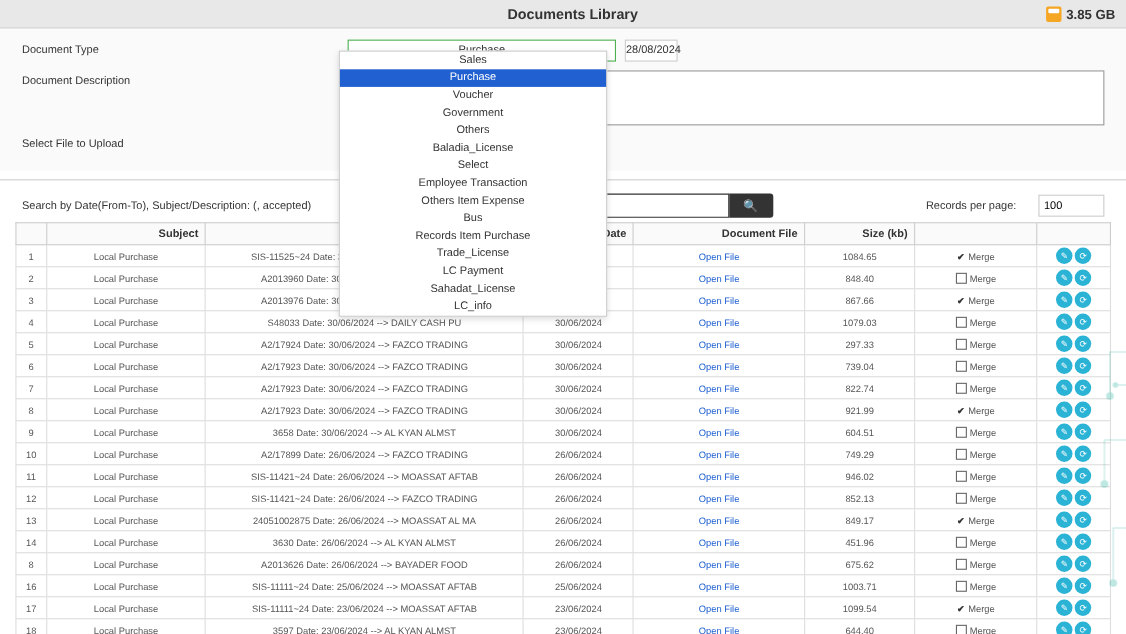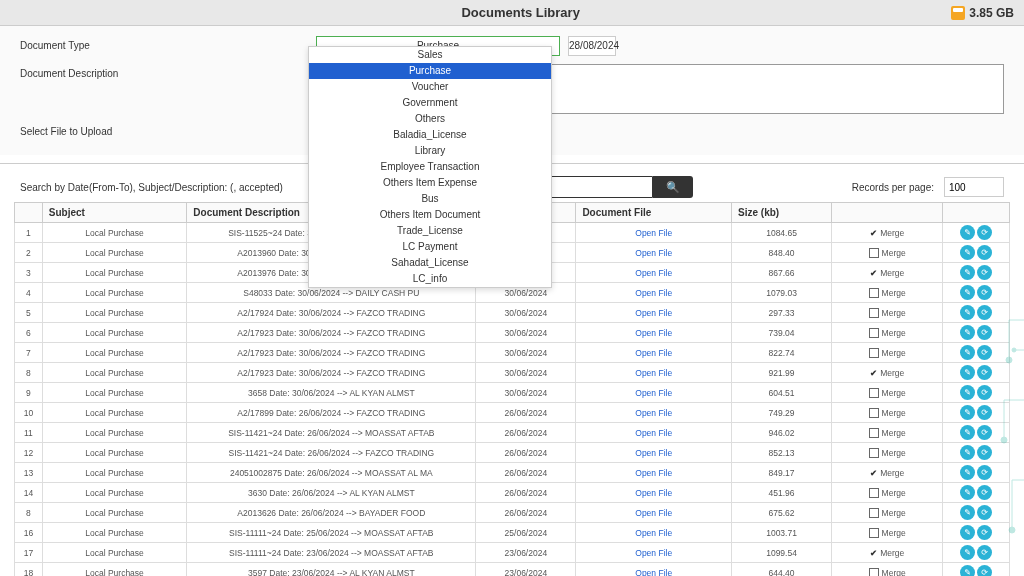--- a/index.html
+++ b/index.html
@@ -21,31 +21,31 @@
 .select2::after { content: "▾"; position: absolute; right: 6px; top: 2px; font-size: 9px; color: #666; }
 
 .description-box { flex: 1; height: 50px; border: 1px solid #999; background: #fff; resize: none; }
 
 .dropdown { position: absolute; top: 46px; left: 308px; width: 244px; background: #fff; border: 1px solid #ccc; z-index: 100; box-shadow: 0 2px 6px rgba(0,0,0,0.15); }
 .dropdown-item { padding: 1px 6px; font-size: 10px; text-align: center; cursor: pointer; line-height: 14px; }
 .dropdown-item.selected { background: #2060d0; color: #fff; }
 
 .divider { border-top: 1px solid #ccc; margin: 8px 0; }
 
-.search-row { display: flex; align-items: center; padding: 4px 20px; gap: 10px; }
+.search-row { display: flex; align-items: center; padding: 4px 20px; gap: 20px; }
 .search-label { font-size: 10px; }
 .search-box-wrap { display: flex; align-items: center; }
 .search-input { width: 240px; height: 22px; border: 1px solid #333; background: #fff; border-radius: 3px 0 0 3px; }
 .search-btn { width: 40px; height: 22px; background: #333; color: #fff; border: none; border-radius: 0 3px 3px 0; cursor: pointer; font-size: 11px; }
 .records-label { font-size: 10px; margin-left: auto; text-align: right; line-height: 11px; }
 .records-input { width: 60px; height: 20px; border: 1px solid #ccc; padding: 0 4px; font-size: 10px; }
 
 .table-wrap { padding: 0 14px; }
 table { width: 100%; border-collapse: collapse; font-size: 9px; }
-th { border: 1px solid #ccc; padding: 4px 6px; font-weight: bold; text-align: left; background: #fafafa; font-size: 10px; }
+th { border: 1px solid #ccc; padding: 4px 6px; font-weight: bold; text-align: right; background: #fafafa; font-size: 10px; }
 td { border: 1px solid #ddd; padding: 2px 6px; text-align: center; color: #555; font-size: 8.5px; height: 18px; }
 .col-num { width: 25px; }
 .col-subject { width: 130px; }
 .col-desc { width: 260px; }
 .col-date { width: 90px; }
 .col-file { width: 140px; }
 .col-size { width: 90px; }
 .col-merge { width: 100px; }
 .col-actions { width: 60px; }
 .link-blue { color: #2060d0; cursor: pointer; }
@@ -93,25 +93,25 @@
   </div>
 </div>
 
 <div class="dropdown" id="dd">
     <div class="dropdown-item">Sales</div>
     <div class="dropdown-item selected">Purchase</div>
     <div class="dropdown-item">Voucher</div>
     <div class="dropdown-item">Government</div>
     <div class="dropdown-item">Others</div>
     <div class="dropdown-item">Baladia_License</div>
-    <div class="dropdown-item">Library</div>
+    <div class="dropdown-item">Select</div>
     <div class="dropdown-item">Employee Transaction</div>
     <div class="dropdown-item">Others Item Expense</div>
     <div class="dropdown-item">Bus</div>
-    <div class="dropdown-item">Others Item Document</div>
+    <div class="dropdown-item">Records Item Purchase</div>
     <div class="dropdown-item">Trade_License</div>
     <div class="dropdown-item">LC Payment</div>
     <div class="dropdown-item">Sahadat_License</div>
     <div class="dropdown-item">LC_info</div>
   </div>
 
 <div class="divider"></div>
 
 <div class="search-row">
   <span class="search-label">Search by Date(From-To), Subject/Description: (, accepted)</span>

